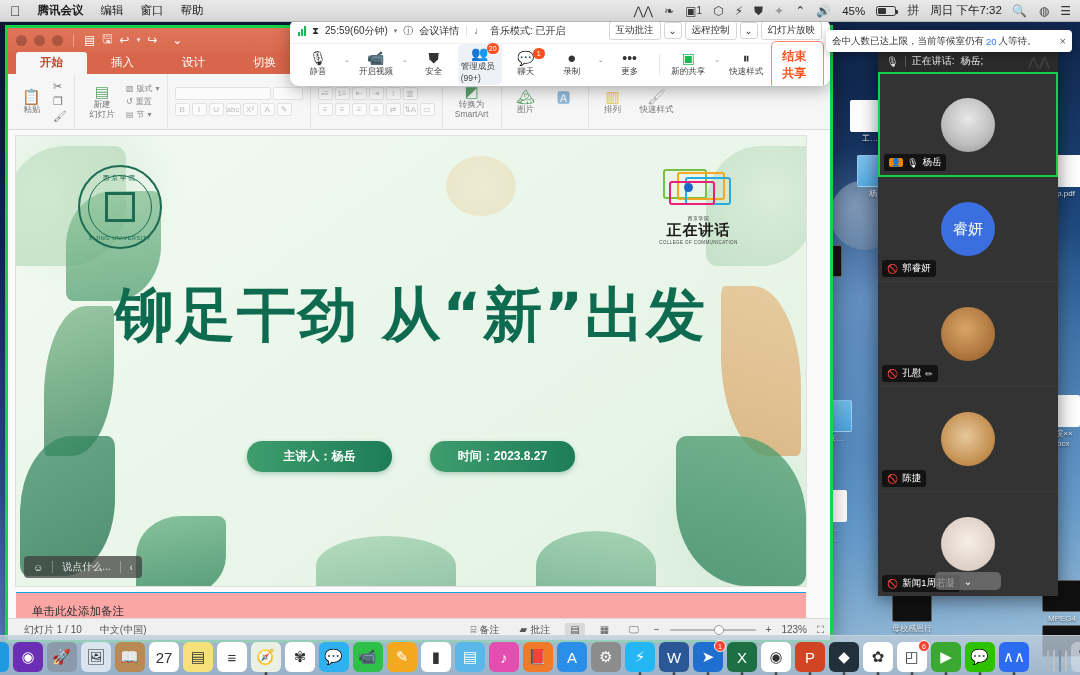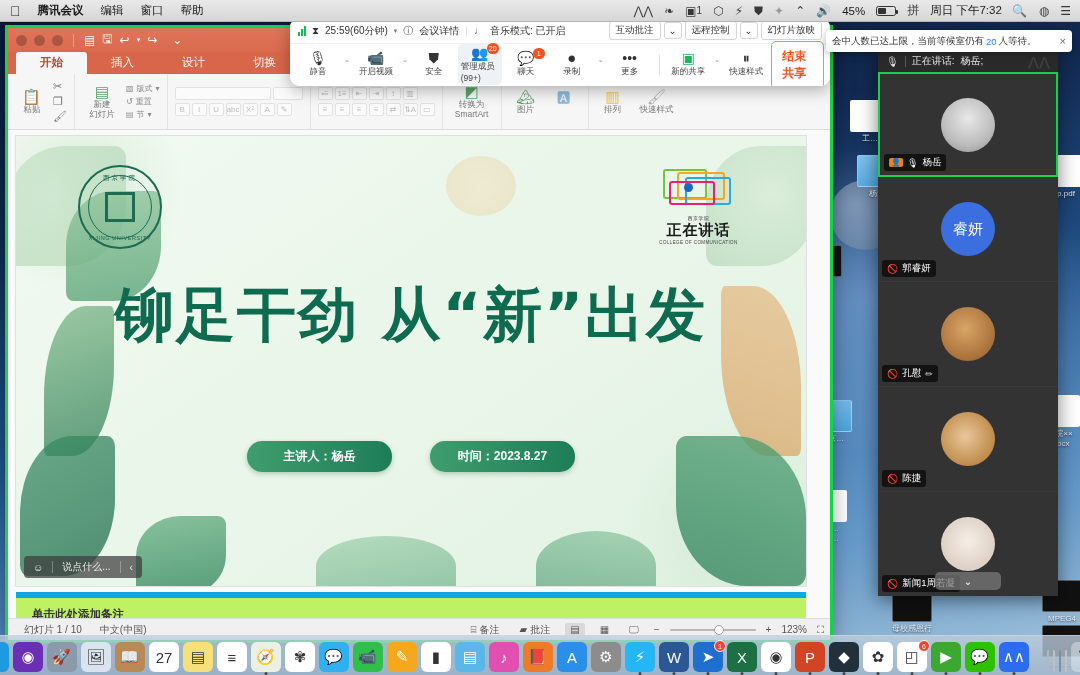--- a/index.html
+++ b/index.html
@@ -150,22 +150,22 @@
   
   #chat-overlay {
     position:absolute; left: 8px; bottom: 8px; height: 22px; display:flex; align-items:center;
     background: rgba(60,60,60,.72); border-radius: 4px; color:#e8e8e8; font-size: 10px; z-index: 8;
   }
   #chat-overlay .sect { padding: 0 9px; display:flex; align-items:center; height:100%; }
   #chat-overlay .div { width:1px; height:12px; background: rgba(255,255,255,.3); }
 
   #notes-pane {
     position:absolute; left: 8px; top: 462px; width: 790px; height: 38px;
-    background:#bef264; border-top:6px solid #0ea5e9; font-size: 11.5px; color:#333;
-    display:flex; align-items:center; padding-left: 16px; font-weight: 700;
+    background:#fca5a5; border-top:1px solid #0ea5e9; font-size: 11.5px; color:#333;
+    display:flex; align-items:center; padding-left: 16px; font-weight: 400;
   }
   #ppt-status {
     position:absolute; left:0; bottom:0; width: 100%; height: 22px; background:#f0f0f0;
     border-top:1px solid #dcdcdc; display:flex; align-items:center; font-size: 10px; color:#555; padding: 0 6px;
   }
   #ppt-status .st-left { display:flex; gap: 18px; padding-left: 10px; }
   #ppt-status .st-right { margin-left:auto; display:flex; align-items:center; gap: 10px; }
   .vbtn { display:flex; align-items:center; gap:3px; padding: 1px 5px; border-radius:2px; }
   .vbtn.active { background:#d9d9d9; }
   .zoom-track { width: 86px; height: 2px; background:#b8b8b8; position:relative; border-radius:2px; }

